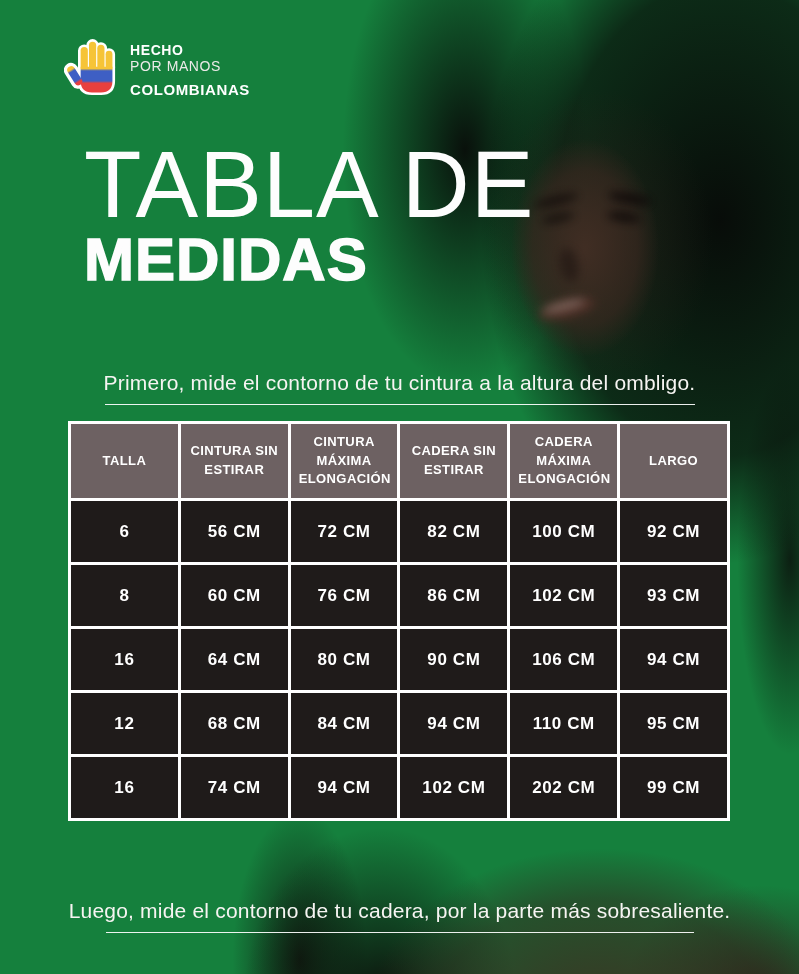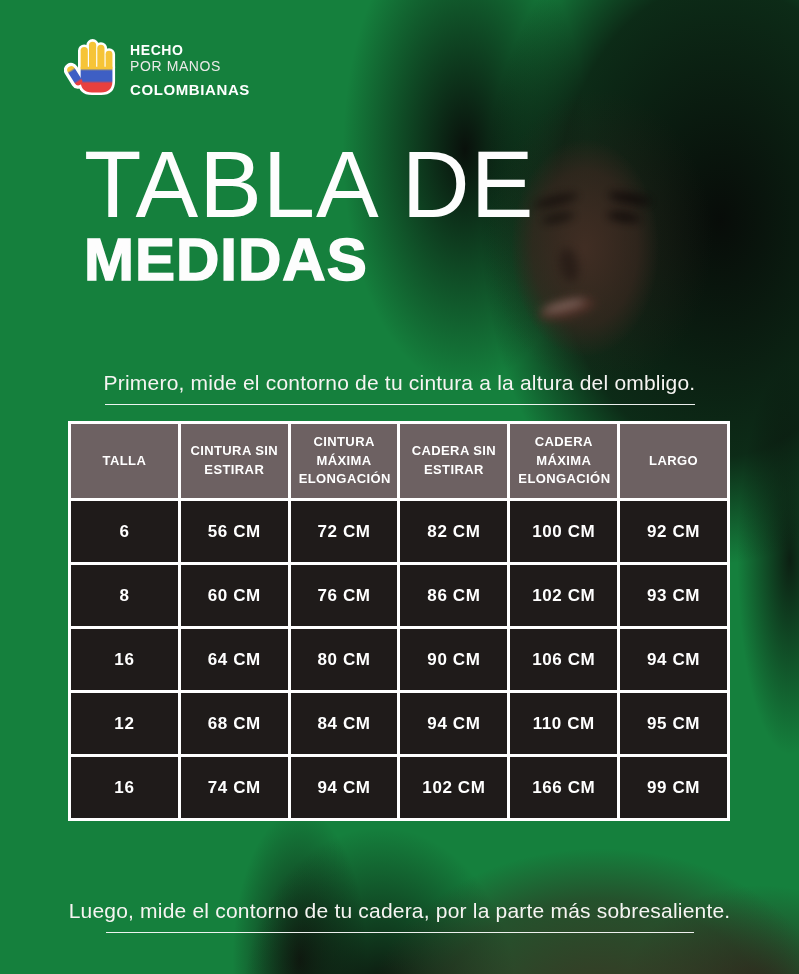--- a/index.html
+++ b/index.html
@@ -176,21 +176,21 @@
             <td>84 CM</td>
             <td>94 CM</td>
             <td>110 CM</td>
             <td>95 CM</td>
           </tr>
           <tr>
             <td>16</td>
             <td>74 CM</td>
             <td>94 CM</td>
             <td>102 CM</td>
-            <td>166 CM</td>
+            <td>202 CM</td>
             <td>99 CM</td>
           </tr>
         </tbody>
     </table>
   </div>
 
   <div class="instruction instruction-bottom">
     <p>Luego, mide el contorno de tu cadera, por la parte más sobresaliente.</p>
     <div class="rule rule-bottom"></div>
   </div>

